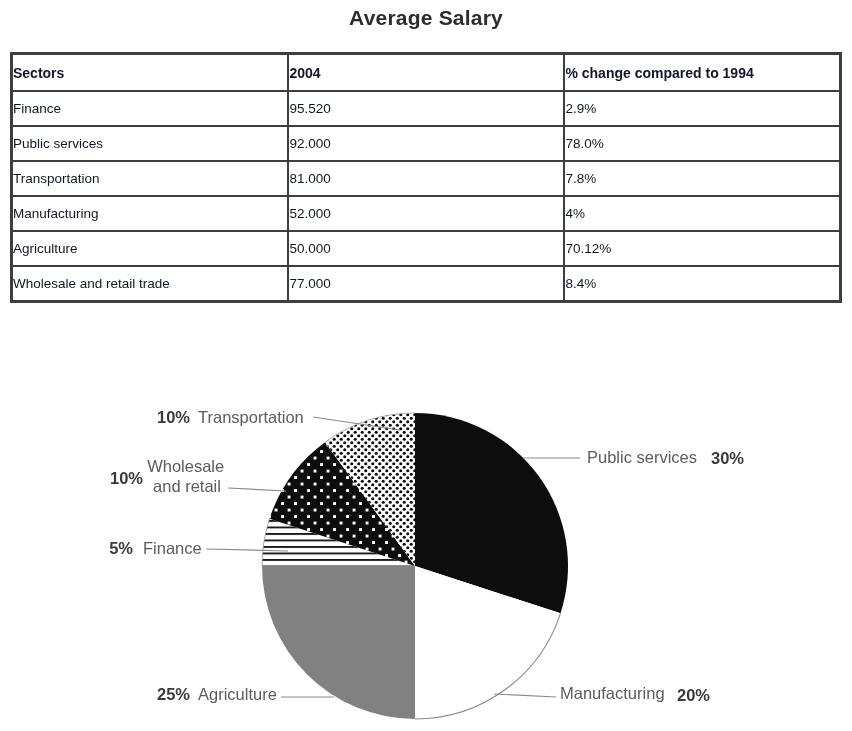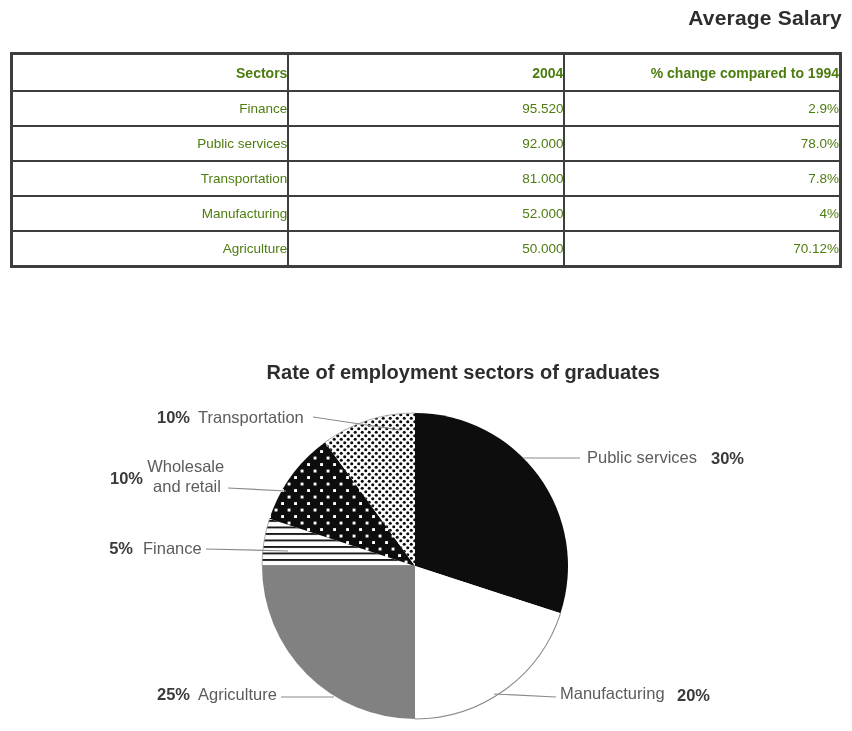--- a/index.html
+++ b/index.html
@@ -1,31 +1,31 @@
 <!DOCTYPE html>
 <html><head>
 <meta charset="utf-8">
 <style>
   html,body{margin:0;padding:0;background:#ffffff;}
   #canvas{
     position:relative;width:852px;height:731px;background:#ffffff;overflow:hidden;
     font-family:"Liberation Sans","DejaVu Sans",sans-serif;color:#2e2e2e;
   }
   .chart-title{
-    position:absolute;font-weight:bold;color:#2d2d2d;text-align:right;
+    position:absolute;font-weight:bold;color:#2d2d2d;text-align:center;
   }
   #salary-title{left:10px;width:832px;top:6px;font-size:21px;letter-spacing:.2px;}
   #pie-title{left:240px;width:420px;top:361px;font-size:20px;}
   table.salary{
     position:absolute;left:10px;top:52px;width:832px;
     border-collapse:collapse;border:3px solid #3e3e3e;table-layout:fixed;
   }
   table.salary th,table.salary td{
-    border:2px solid #3e3e3e;text-align:right;vertical-align:middle;
-    padding:0;font-size:13.5px;color:#4d7c0f;
+    border:2px solid #3e3e3e;text-align:left;vertical-align:middle;
+    padding:0;font-size:13.5px;color:#0f172a;
   }
   table.salary th{height:35px;font-weight:bold;font-size:14px;}
   table.salary td{height:33px;}
   svg text{font-family:"Liberation Sans","DejaVu Sans",sans-serif;}
   .pie-name{fill:#5c5c5c;font-size:16.5px;}
   .pie-pct{fill:#3a3a3a;font-size:16.5px;font-weight:bold;}
 </style>
 </head>
 <body>
 
@@ -65,24 +65,28 @@
       <tr>
         <td>Manufacturing</td>
         <td>52.000</td>
         <td>4%</td>
       </tr>
       <tr>
         <td>Agriculture</td>
         <td>50.000</td>
         <td>70.12%</td>
       </tr>
+      <tr>
+        <td>Wholesale and retail trade</td>
+        <td>77.000</td>
+        <td>8.4%</td>
+      </tr>
     </tbody>
   </table>
 
-  <div id="pie-title" class="chart-title">Rate of employment sectors of graduates</div>
 
   <svg style="position:absolute;left:0;top:0;" width="852" height="731" viewBox="0 0 852 731">
     <defs>
       <pattern id="pat-transport" patternUnits="userSpaceOnUse" width="7" height="7">
         <rect width="7" height="7" fill="#ffffff"></rect>
         <circle cx="1.75" cy="1.75" r="1.55" fill="#0d0d0d"></circle>
         <circle cx="5.25" cy="5.25" r="1.55" fill="#0d0d0d"></circle>
       </pattern>
       <pattern id="pat-wholesale" patternUnits="userSpaceOnUse" width="13" height="13">
         <rect width="13" height="13" fill="#0d0d0d"></rect>

